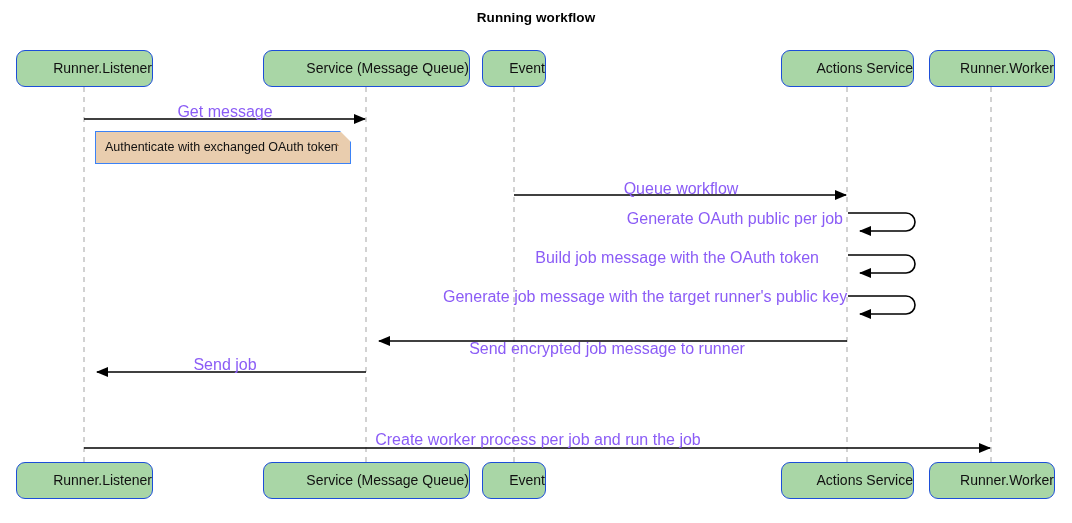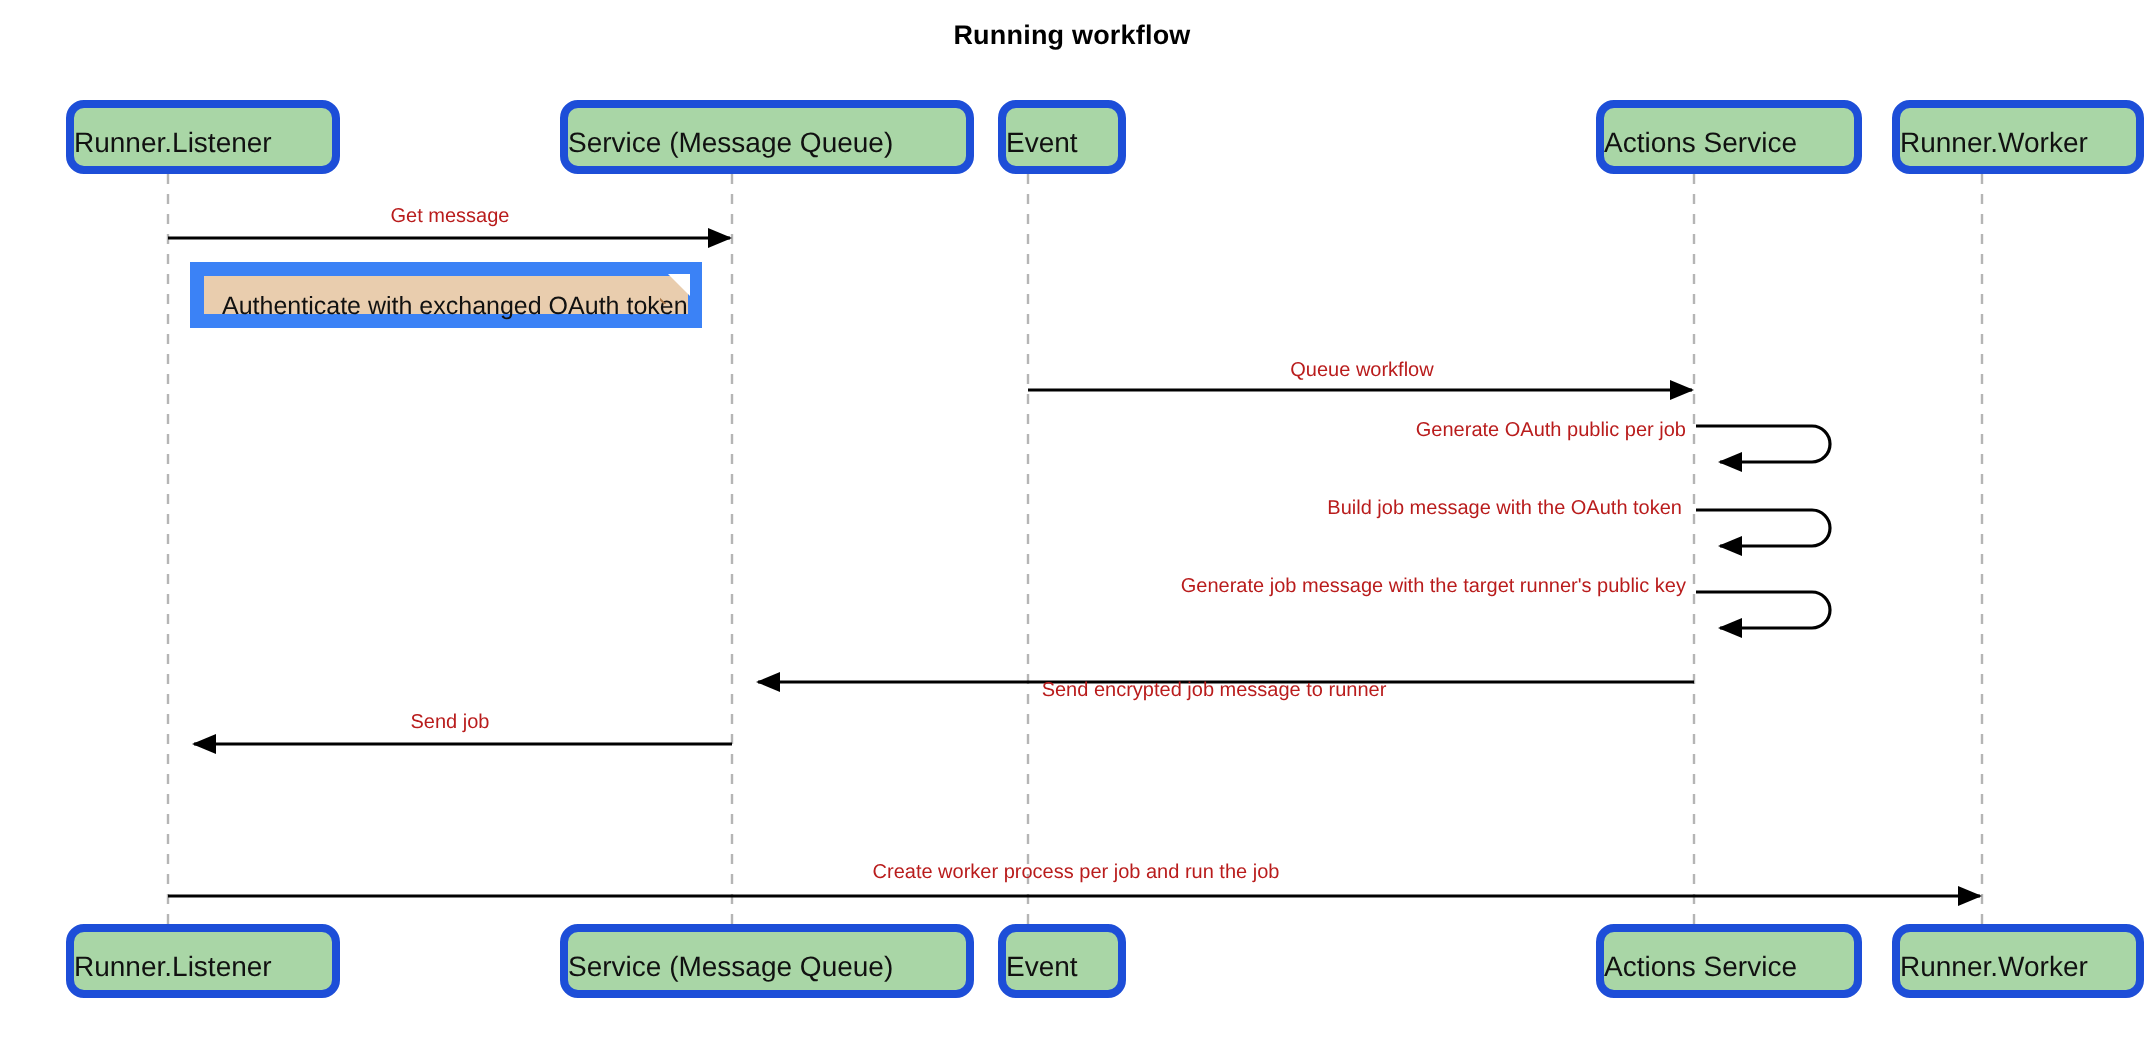--- a/index.html
+++ b/index.html
@@ -34,35 +34,34 @@
     width: 1072px;
     text-align: center;
     font-size: 13.5px;
     font-weight: bold;
     letter-spacing: 0.1px;
   }
   .participant {
     position: absolute;
     box-sizing: border-box;
     background: #a9d6a6;
-    border: 4px solid #1d4ed8;
+    border: 1px solid #1d4ed8;
     border-radius: 9px;
     height: 37px;
     line-height: 35px;
-    text-align: left;
+    text-align: right;
     font-size: 14px;
     color: #111111;
     white-space: nowrap;
-    margin-left: 17px;
   }
   .note {
     position: absolute;
     box-sizing: border-box;
     background: #e9cdae;
-    border: 7px solid #3b82f6;
+    border: 1px solid #3b82f6;
     height: 33px;
     line-height: 31px;
     font-size: 12.5px;
     color: #111111;
     padding-left: 9px;
     padding-right: 9px;
     white-space: nowrap;
   }
   .note .dogear {
     position: absolute;
@@ -87,22 +86,22 @@
     left: -2px;
     top: -2px;
     width: 17px;
     height: 17px;
     border-bottom: 1px solid #a8784a;
     transform: rotate(45deg);
     transform-origin: center;
   }
   .msg-label {
     position: absolute;
-    font-size: 10px;
-    color: #b91c1c;
+    font-size: 16px;
+    color: #8b5cf6;
     white-space: nowrap;
   }
   .msg-label.center {
     text-align: center;
   }
   .msg-label.right {
     text-align: right;
   }
 </style>
 </head>
@@ -180,21 +179,21 @@
   <div class="participant" style="left:929px; top:462px; width:126px;">
     <span>Runner.Worker</span>
   </div>
 
   <div class="msg-label center" style="left:125px; top:103px; width:200px;">Get message</div>
 
   <div class="msg-label center" style="left:581px; top:180px; width:200px;">Queue workflow</div>
 
   <div class="msg-label right" style="left:543px; top:210px; width:300px;">Generate OAuth public per job</div>
 
-  <div class="msg-label right" style="left:541px; top:249px; width:300px;">Build job message with the OAuth token</div>
+  <div class="msg-label right" style="left:519px; top:249px; width:300px;">Build job message with the OAuth token</div>
 
   <div class="msg-label right" style="left:443px; top:288px; width:400px;">Generate job message with the target runner's public key</div>
 
   <div class="msg-label center" style="left:457px; top:340px; width:300px;">Send encrypted job message to runner</div>
 
   <div class="msg-label center" style="left:338px; top:431px; width:400px;">Create worker process per job and run the job</div>
 
   <div class="msg-label center" style="left:125px; top:356px; width:200px;">Send job</div>
 
   <div class="note" style="left:95px; top:131px; width:256px;">

